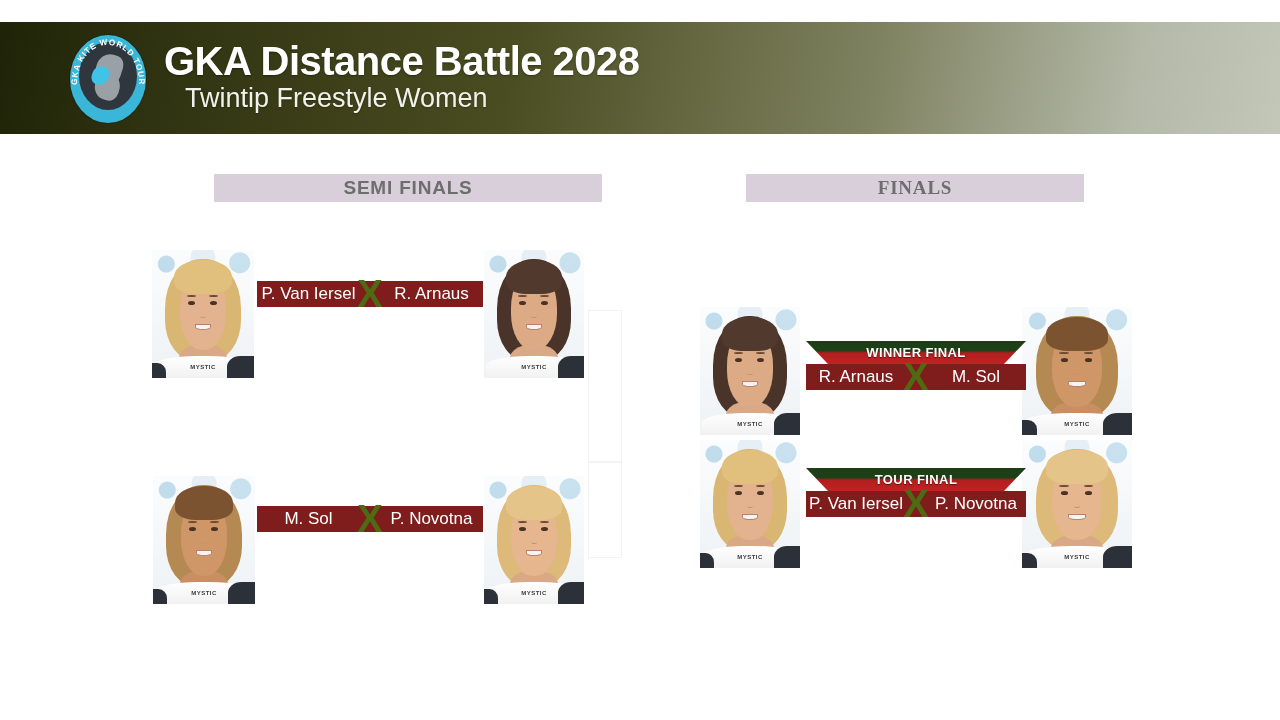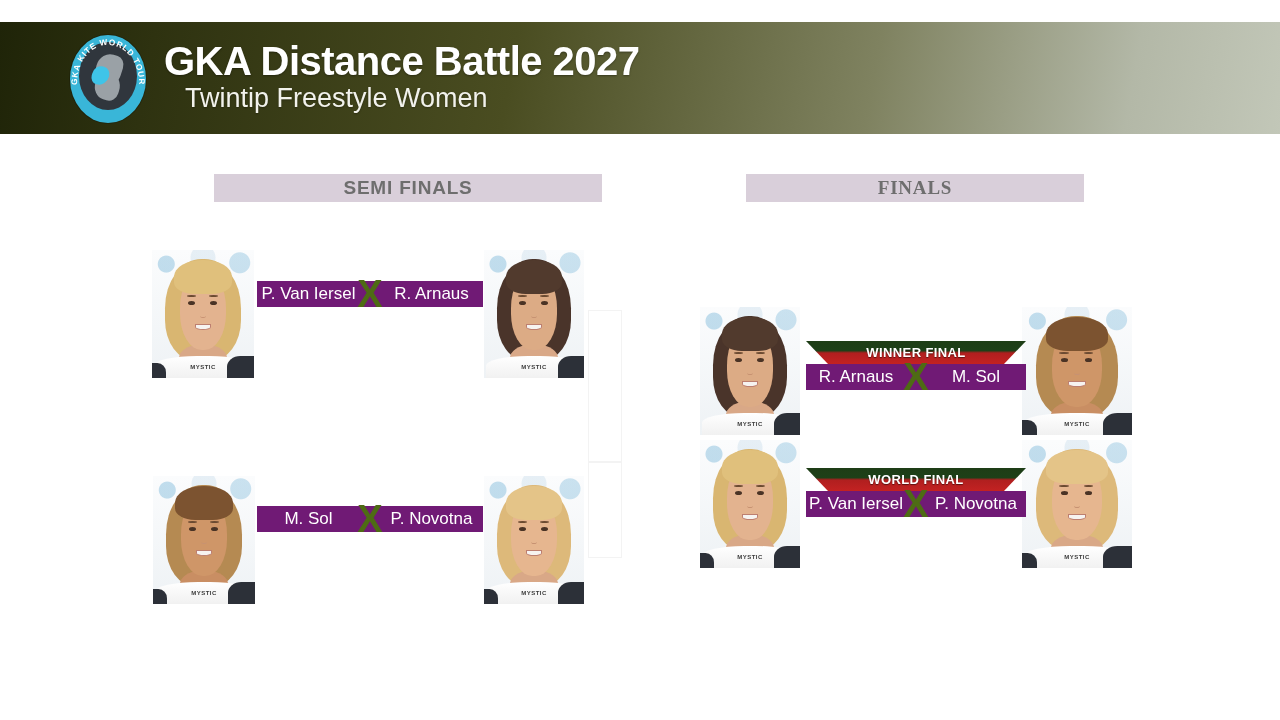--- a/index.html
+++ b/index.html
@@ -154,21 +154,21 @@
   }
   .match-hdr-label {
     position: absolute; inset: 0; display: flex; align-items: center; justify-content: center;
     color: #ffffff; font-size: 13px; font-weight: bold; letter-spacing: .4px;
     text-shadow: 0 1px 1px rgba(0,0,0,.5);
   }
   .match-row {
     position: relative; width: 100%; height: 26px; display: flex; align-items: stretch;
   }
   .name-plate {
-    flex: 1; background: #701a75; color: #ffffff;
+    flex: 1; background: #7f1d1d; color: #ffffff;
     display: flex; align-items: center; justify-content: center;
     font-size: 17px; letter-spacing: 0px; white-space: nowrap;
   }
   .name-plate.left { justify-content: center; padding-right: 10px; }
   .name-plate.right { justify-content: center; padding-left: 10px; }
   .vs-x {
     position: absolute; left: 50%; top: 50%; transform: translate(-50%, -50%);
     color: #4e6b14; font-size: 38px; font-weight: bold; line-height: 1;
     z-index: 3; font-family: "Liberation Sans", sans-serif;
   }
@@ -188,21 +188,21 @@
       <svg class="logo-arc" viewBox="0 0 76 88">
         <defs>
           <path id="arcp" d="M 7,48 A 31,38 0 0 1 69,48" fill="none"></path>
         </defs>
         <text>
           <textPath href="#arcp" startOffset="50%" text-anchor="middle">GKA KITE WORLD TOUR</textPath>
         </text>
       </svg>
     </div>
     <div class="header-text">
-      <div class="header-title">GKA Distance Battle 2027</div>
+      <div class="header-title">GKA Distance Battle 2028</div>
       <div class="header-sub">Twintip Freestyle Women</div>
     </div>
   </div>
 
   <div class="round-title" id="round-semis">SEMI FINALS</div>
   <div class="round-title" id="round-finals">FINALS</div>
 
   <div class="connector" style="left:588px; top:310px; width:34px; height:152px;"></div>
   <div class="connector" style="left:588px; top:462px; width:34px; height:96px;"></div>
 
@@ -380,21 +380,21 @@
       <div class="ph-mouth"></div>
     <div class="ph-shirt"></div>
       <div class="ph-shirt-dark"></div>
       <div class="ph-shirt-dark-l"></div>
     <div class="ph-brand">MYSTIC</div>
   </div>
 
   <div class="match" style="left:806px; top:468px; width:220px;">
     <div class="match-hdr">
       <div class="match-hdr-trap"></div>
-      <div class="match-hdr-label">WORLD FINAL</div>
+      <div class="match-hdr-label">TOUR FINAL</div>
     </div>
     <div class="match-row">
       <div class="name-plate left">P. Van Iersel</div>
       <div class="name-plate right">P. Novotna</div>
       <div class="vs-x">X</div>
     </div>
   </div>
 
 </div>
 

